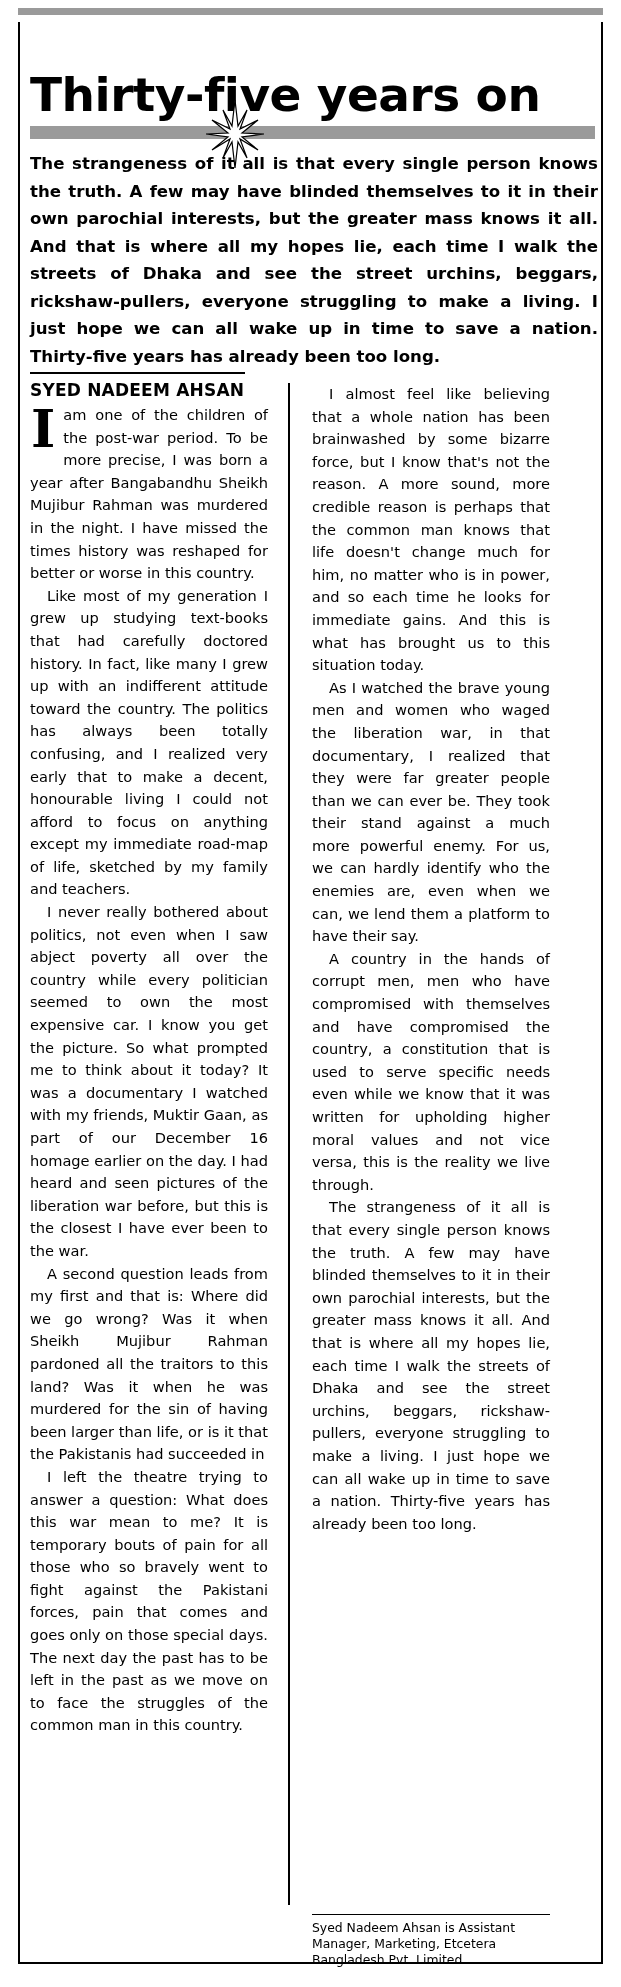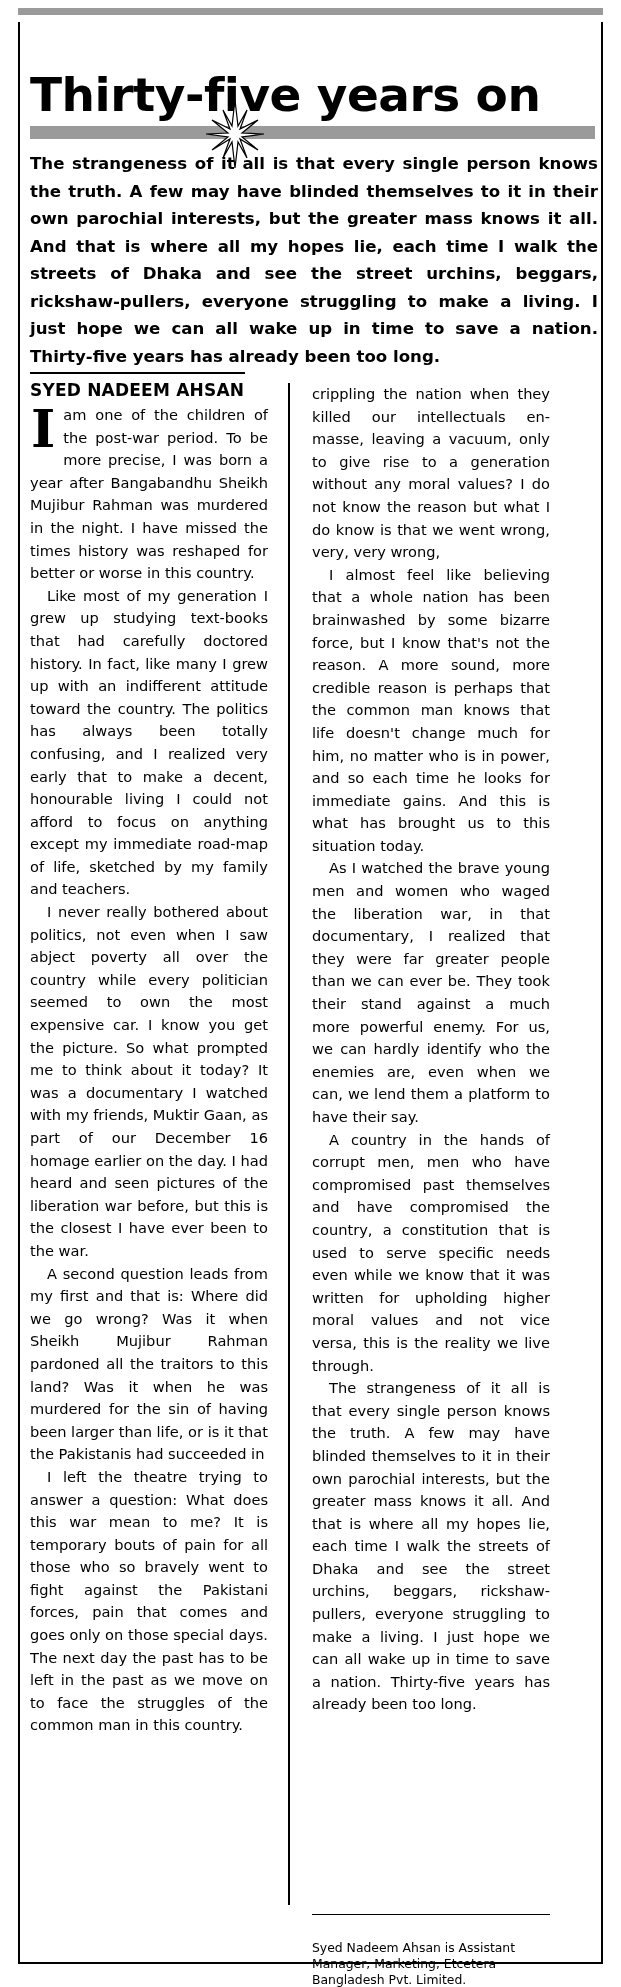--- a/index.html
+++ b/index.html
@@ -181,21 +181,20 @@
   }
   .footnote {
     position: absolute;
     left: 312px;
     top: 1920px;
     width: 246px;
     font-family: "DejaVu Sans", sans-serif;
     font-size: 12.4px;
     line-height: 16px;
     color: #000000;
-    margin-top: 20px;
   }
 </style>
 </head>
 <body>
 
 <div class="page">
 
   <div class="top-bar"></div>
   <div class="frame-left"></div>
   <div class="frame-right"></div>
@@ -219,23 +218,22 @@
 
   <div class="col col-left">
     <p class="first"><span class="dropcap">I</span><span>am one of the children of the post-war period. To be more precise, I was born a year after Bangabandhu Sheikh Mujibur Rahman was murdered in the night. I have missed the times history was reshaped for better or worse in this country.</span></p>
     <p>Like most of my generation I grew up studying text-books that had carefully doctored history. In fact, like many I grew up with an indifferent attitude toward the country. The politics has always been totally confusing, and I realized very early that to make a decent, honourable living I could not afford to focus on anything except my immediate road-map of life, sketched by my family and teachers.</p>
     <p>I never really bothered about politics, not even when I saw abject poverty all over the country while every politician seemed to own the most expensive car. I know you get the picture. So what prompted me to think about it today? It was a documentary I watched with my friends, Muktir Gaan, as part of our December 16 homage earlier on the day. I had heard and seen pictures of the liberation war before, but this is the closest I have ever been to the war.</p>
     <p>A second question leads from my first and that is: Where did we go wrong? Was it when Sheikh Mujibur Rahman pardoned all the traitors to this land? Was it when he was murdered for the sin of having been larger than life, or is it that the Pakistanis had succeeded in</p>
     <p>I left the theatre trying to answer a question: What does this war mean to me? It is temporary bouts of pain for all those who so bravely went to fight against the Pakistani forces, pain that comes and goes only on those special days. The next day the past has to be left in the past as we move on to face the struggles of the common man in this country.</p>
   </div>
 
   <div class="col col-right">
-    <p class="first">crippling the nation when they killed our intellectuals en-masse, leaving a vacuum, only to give rise to a generation without any moral values? I do not know the reason but what I do know is that we went wrong, very, very wrong,</p>
     <p>I almost feel like believing that a whole nation has been brainwashed by some bizarre force, but I know that's not the reason. A more sound, more credible reason is perhaps that the common man knows that life doesn't change much for him, no matter who is in power, and so each time he looks for immediate gains. And this is what has brought us to this situation today.</p>
     <p>As I watched the brave young men and women who waged the liberation war, in that documentary, I realized that they were far greater people than we can ever be. They took their stand against a much more powerful enemy. For us, we can hardly identify who the enemies are, even when we can, we lend them a platform to have their say.</p>
-    <p>A country in the hands of corrupt men, men who have compromised past themselves and have compromised the country, a constitution that is used to serve specific needs even while we know that it was written for upholding higher moral values and not vice versa, this is the reality we live through.</p>
+    <p>A country in the hands of corrupt men, men who have compromised with themselves and have compromised the country, a constitution that is used to serve specific needs even while we know that it was written for upholding higher moral values and not vice versa, this is the reality we live through.</p>
     <p>The strangeness of it all is that every single person knows the truth. A few may have blinded themselves to it in their own parochial interests, but the greater mass knows it all. And that is where all my hopes lie, each time I walk the streets of Dhaka and see the street urchins, beggars, rickshaw-pullers, everyone struggling to make a living. I just hope we can all wake up in time to save a nation. Thirty-five years has already been too long.</p>
   </div>
 
   <div class="foot-rule"></div>
   <div class="footnote">Syed Nadeem Ahsan is Assistant Manager, Marketing, Etcetera Bangladesh Pvt. Limited.</div>
 
 </div>
 
 </body></html>

